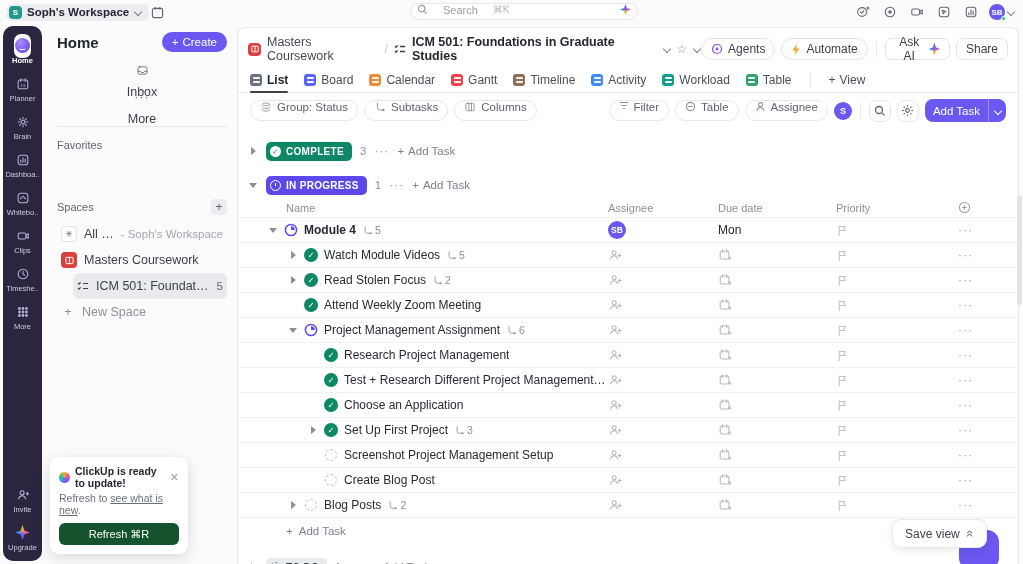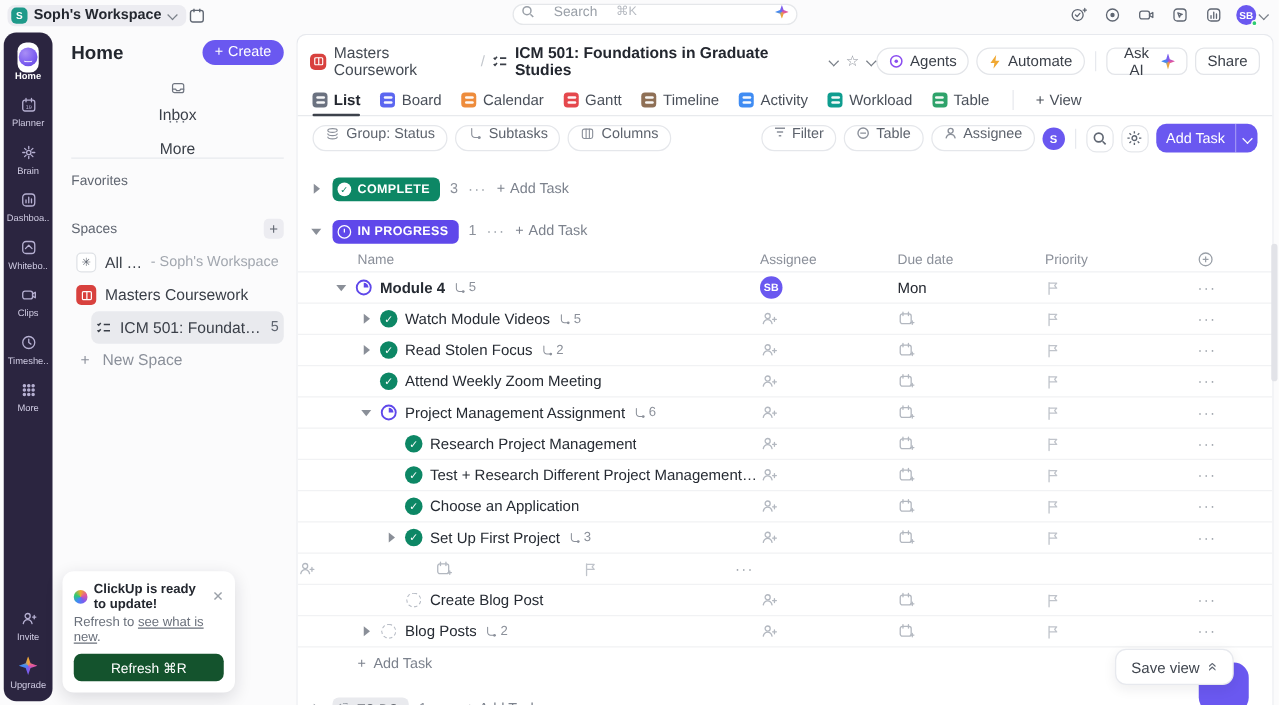--- a/index.html
+++ b/index.html
@@ -42,21 +42,21 @@
 
   
   .sidebar { width:192px; flex:0 0 192px; padding:10px 10px 0 12px; position:relative; }
   .sb-head { display:flex; align-items:center; justify-content:space-between; margin-bottom:12px; }
   .sb-title { font-size:15px; font-weight:bold; color:#23272f; }
   .create-btn { background:#6a58f0; color:#fff; border:none; border-radius:13px; font-size:11.5px; padding:4px 10px; cursor:pointer; display:flex; align-items:center; gap:4px; }
   .sb-item { display:flex; align-items:center; gap:8px; height:26px; font-size:12.5px; color:#3a3f48; cursor:pointer; border-radius:6px; padding:0 4px;flex-direction:column; }
   .sb-item .sic { width:14px; display:flex; justify-content:center; color:#6f7580; }
   .sb-div { height:1px; background:#e8eaed; margin:10px 0 12px; }
   .sb-sec { font-size:11px; color:#5f6570; margin:4px 0 14px; }
-  .sb-sec-row { display:flex; align-items:center; justify-content:space-between; margin-bottom:6px; }
+  .sb-sec-row { display:flex; align-items:center; justify-content:space-between; margin-bottom:6px;margin-top:24px; }
   .sb-sec-row .plus-box { width:16px; height:16px; border-radius:4px; background:#ececf1; color:#5f6570; display:flex; align-items:center; justify-content:center; font-size:12px; cursor:pointer; }
   .space-row { display:flex; align-items:center; gap:7px; height:26px; font-size:12.5px; color:#3a3f48; cursor:pointer; border-radius:6px; padding:0 4px; }
   .space-row .suffix { color:#a2a7af; font-size:11.5px; white-space:nowrap; }
   .space-row.selected { background:#e9eaee; margin-left:16px; }
   .space-row .cnt { margin-left:auto; color:#5f6570; font-size:11.5px; }
   .sq-ic { width:16px; height:16px; border-radius:4px; display:flex; align-items:center; justify-content:center; font-size:9px; flex:0 0 16px; }
   .sq-all { background:#fff; border:1px solid #dfe2e6; color:#5f6570; }
   .sq-red { background:#d8413e; color:#fff; }
   .new-space { color:#8b909a; }
 
@@ -931,20 +931,27 @@
                 <svg width="13" height="13" viewBox="0 0 16 16" fill="none" stroke="#c0c4cb" stroke-width="1.3" stroke-linecap="round" stroke-linejoin="round">
                   <path d="M4 14V2.5M4 3h7.5l-2 2.5 2 2.5H4" <="" svg=""></path>
                 </svg>
               </span>
             </span>
     <span class="c-actions">
               <span class="dots">···</span>
             </span>
   </div>
   <div class="trow">
+    <div class="t-name">
+      <span class="indent" style="width:40px"></span>
+      <span class="indent" style="width:10px"></span>
+      <span class="st todo"></span>
+      <span class="t-label ">Screenshot Project Management Setup</span>
+
+    </div>
     <span class="c-assignee">
               <span class="cell-ic">
                 <svg width="14" height="14" viewBox="0 0 16 16" fill="none" stroke="#b3b8c0" stroke-width="1.2" stroke-linecap="round" stroke-linejoin="round">
                   <circle cx="7" cy="5.5" r="2.3"></circle>
                   <path d="M3 12.5c.5-2.4 2-3.7 4-3.7s3.5 1.3 4 3.7M11.5 8.5h3.5M13.2 6.8v3.5" <="" svg=""></path>
                 </svg>
               </span>
             </span>
     <span class="c-due">
               <span class="cell-ic">

